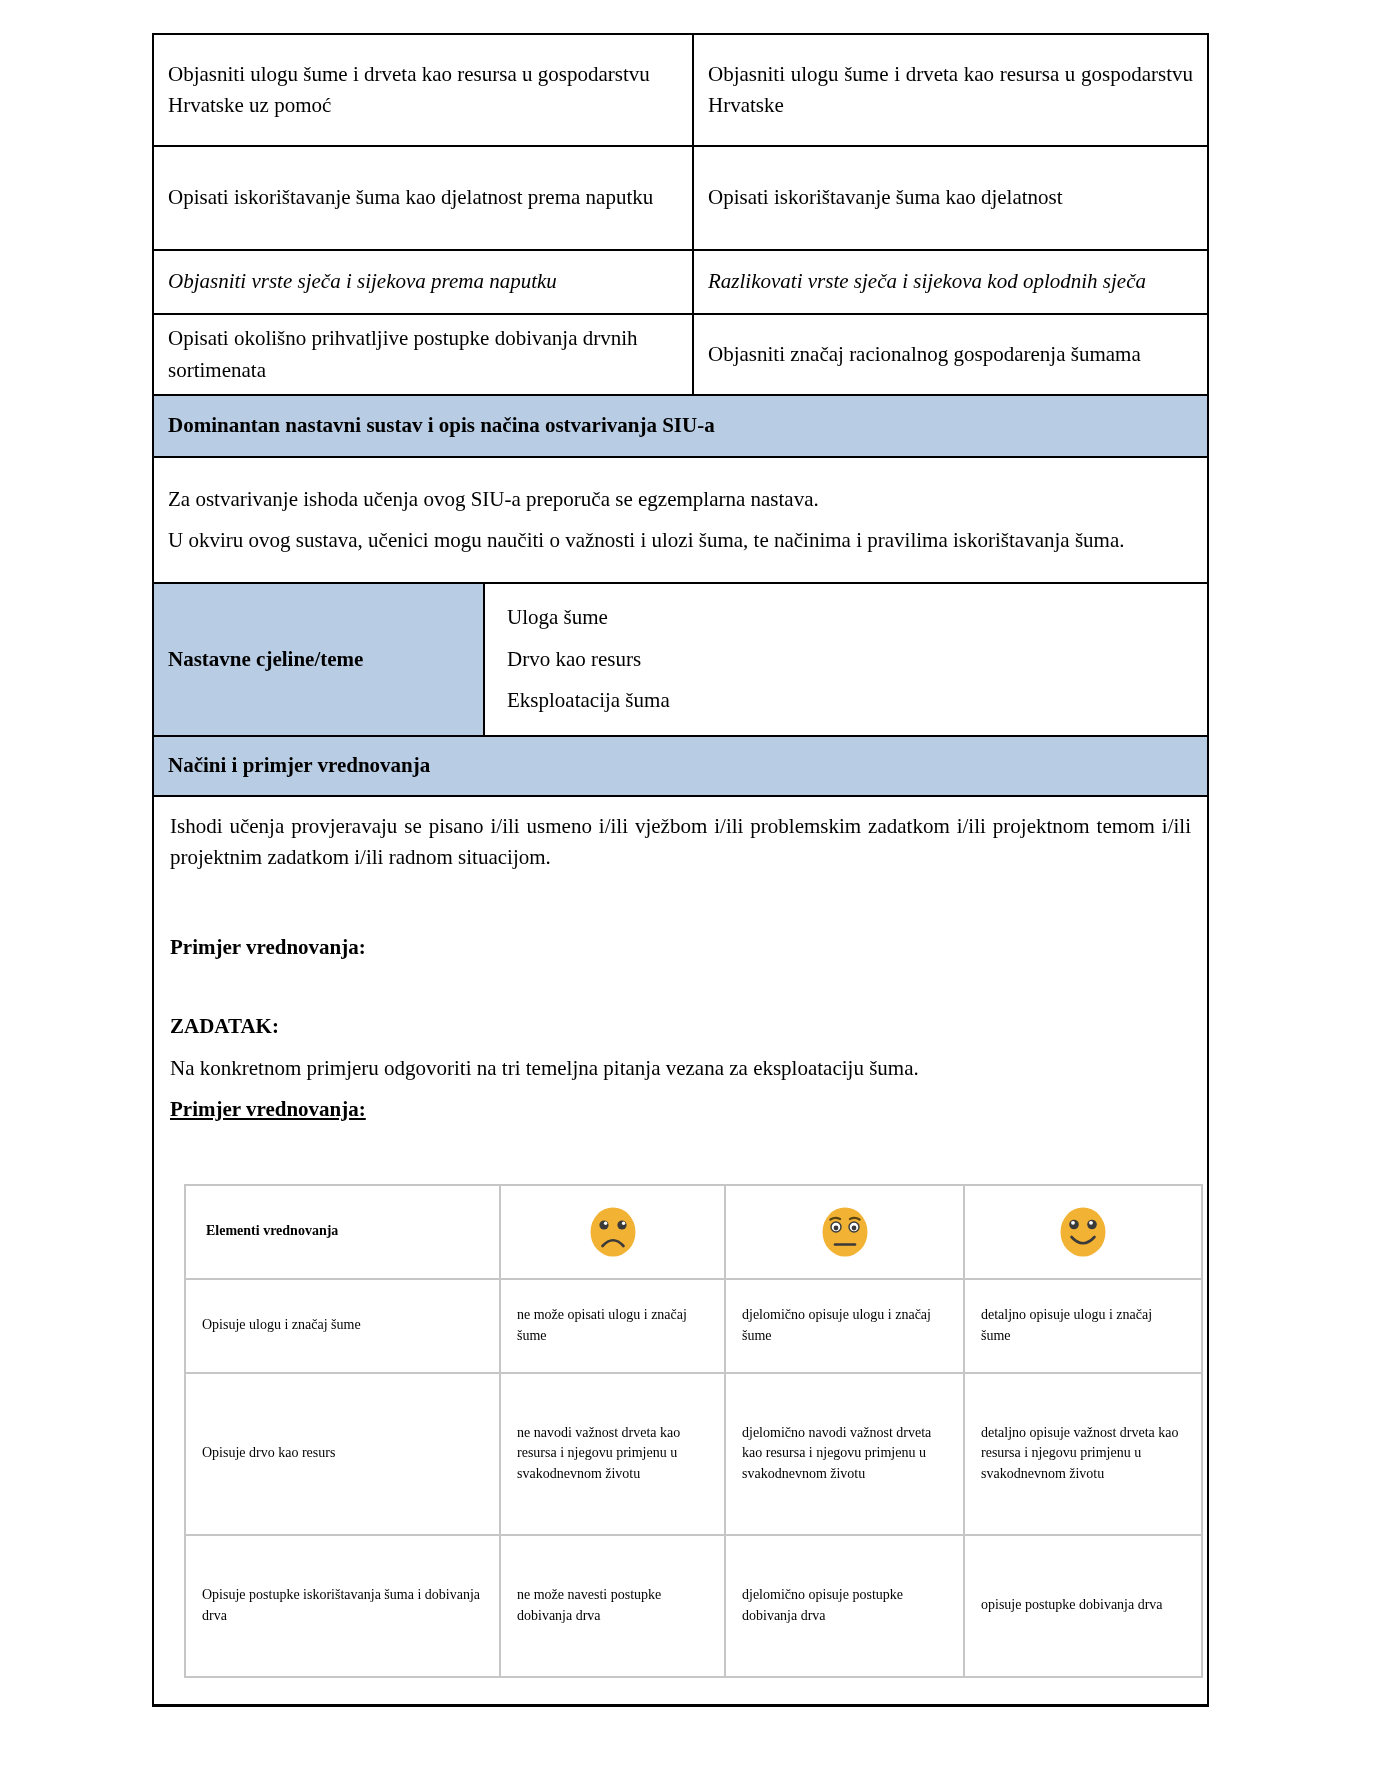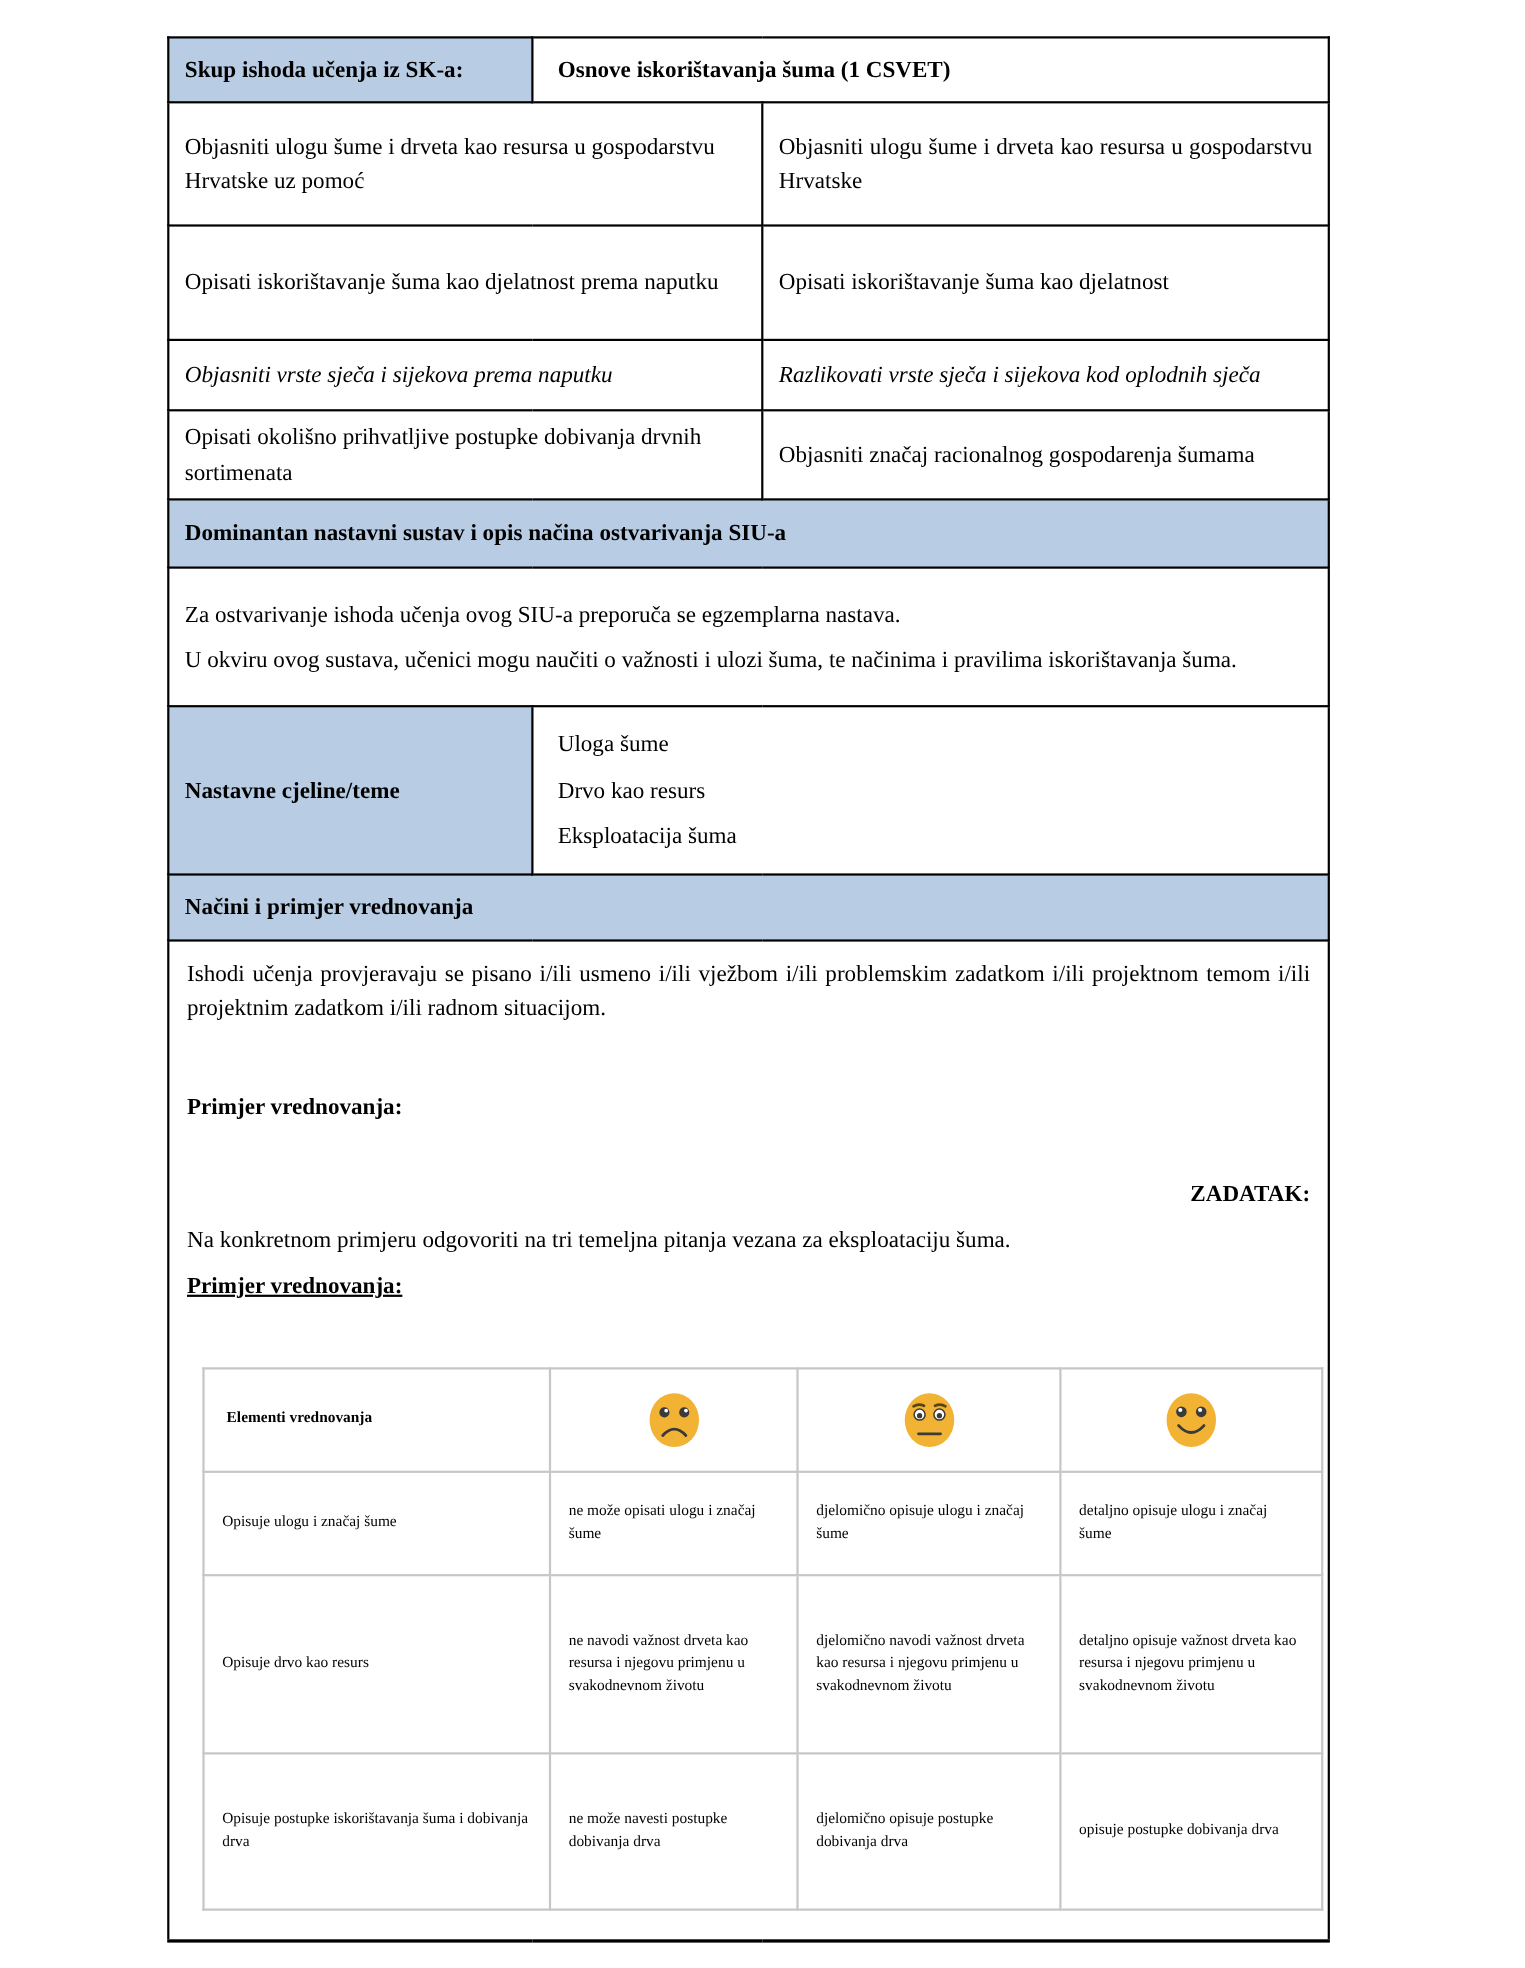--- a/index.html
+++ b/index.html
@@ -17,21 +17,21 @@
   .justify{text-align:justify;}
   .u{text-decoration:underline;}
   .pad-l{padding-left:22px !important;}
   .units-cell div{margin:10px 0;}
   .dom-cell p{margin:10px 0;}
 
   
   .eval-cell{vertical-align:top !important;padding:10px 16px 26px 16px !important;}
   .eval-intro{margin:4px 0 0 0;}
   .eval-primjer1{margin:58px 0 0 0;}
-  .eval-zadatak{margin:48px 0 0 0;text-align:right;}
+  .eval-zadatak{margin:48px 0 0 0;}
   .eval-task{margin:10px 0 0 0;}
   .eval-primjer2{margin:10px 0 0 0;}
 
   
   table.rubric{border-collapse:collapse;table-layout:fixed;width:1017px;margin:58px 0 0 14px;border:2px solid #c6c6c6;}
   table.rubric td{border:2px solid #c6c6c6;padding:10px 16px;font-size:14px;line-height:1.45;vertical-align:middle;}
   .rubric-head{font-size:23px;font-weight:bold;padding-left:20px !important;height:72px;}
   .emoji-cell{text-align:center;height:72px;}
   .rub-r1 td{height:72px;}
   .rub-r2 td{height:140px;}
@@ -43,24 +43,20 @@
 
 <div class="doc">
   <table class="outer">
     <colgroup>
       <col style="width:331px">
         <col style="width:209px">
         <col style="width:515px">
     </colgroup>
 
     <tbody>
-        <tr style="height:59px;">
-      <td class="blue bold">Skup ishoda učenja iz SK-a:</td>
-      <td colspan="2" class="bold pad-l">Osnove iskorištavanja šuma (1 CSVET)</td>
-    </tr>
 
 
     <tr style="height:112px;">
       <td colspan="2">Objasniti ulogu šume i drveta kao resursa u gospodarstvu Hrvatske uz pomoć</td>
       <td class="justify">Objasniti ulogu šume i drveta kao resursa u gospodarstvu Hrvatske</td>
     </tr>
     <tr style="height:104px;">
       <td colspan="2">Opisati iskorištavanje šuma kao djelatnost prema naputku</td>
       <td>Opisati iskorištavanje šuma kao djelatnost</td>
     </tr>

